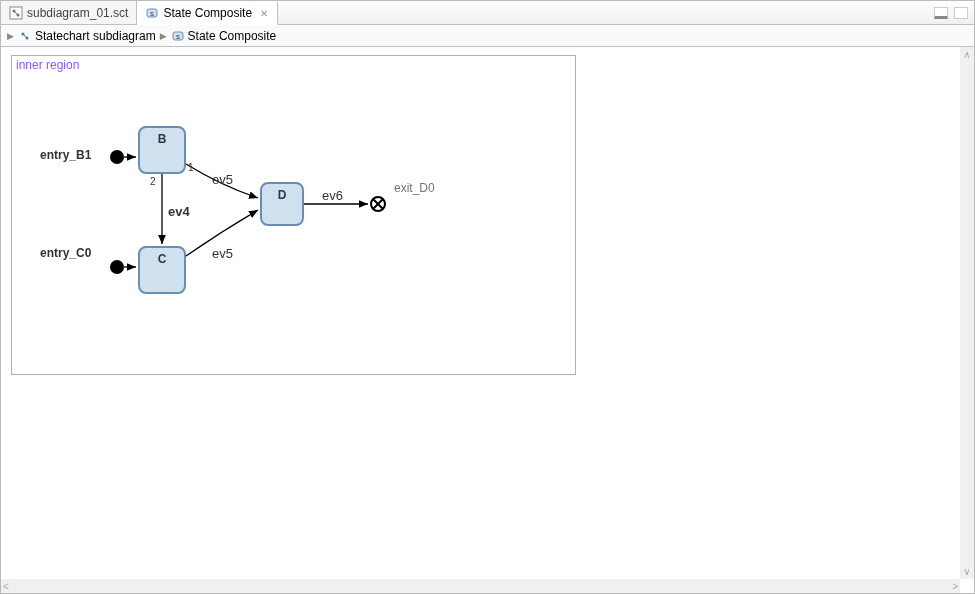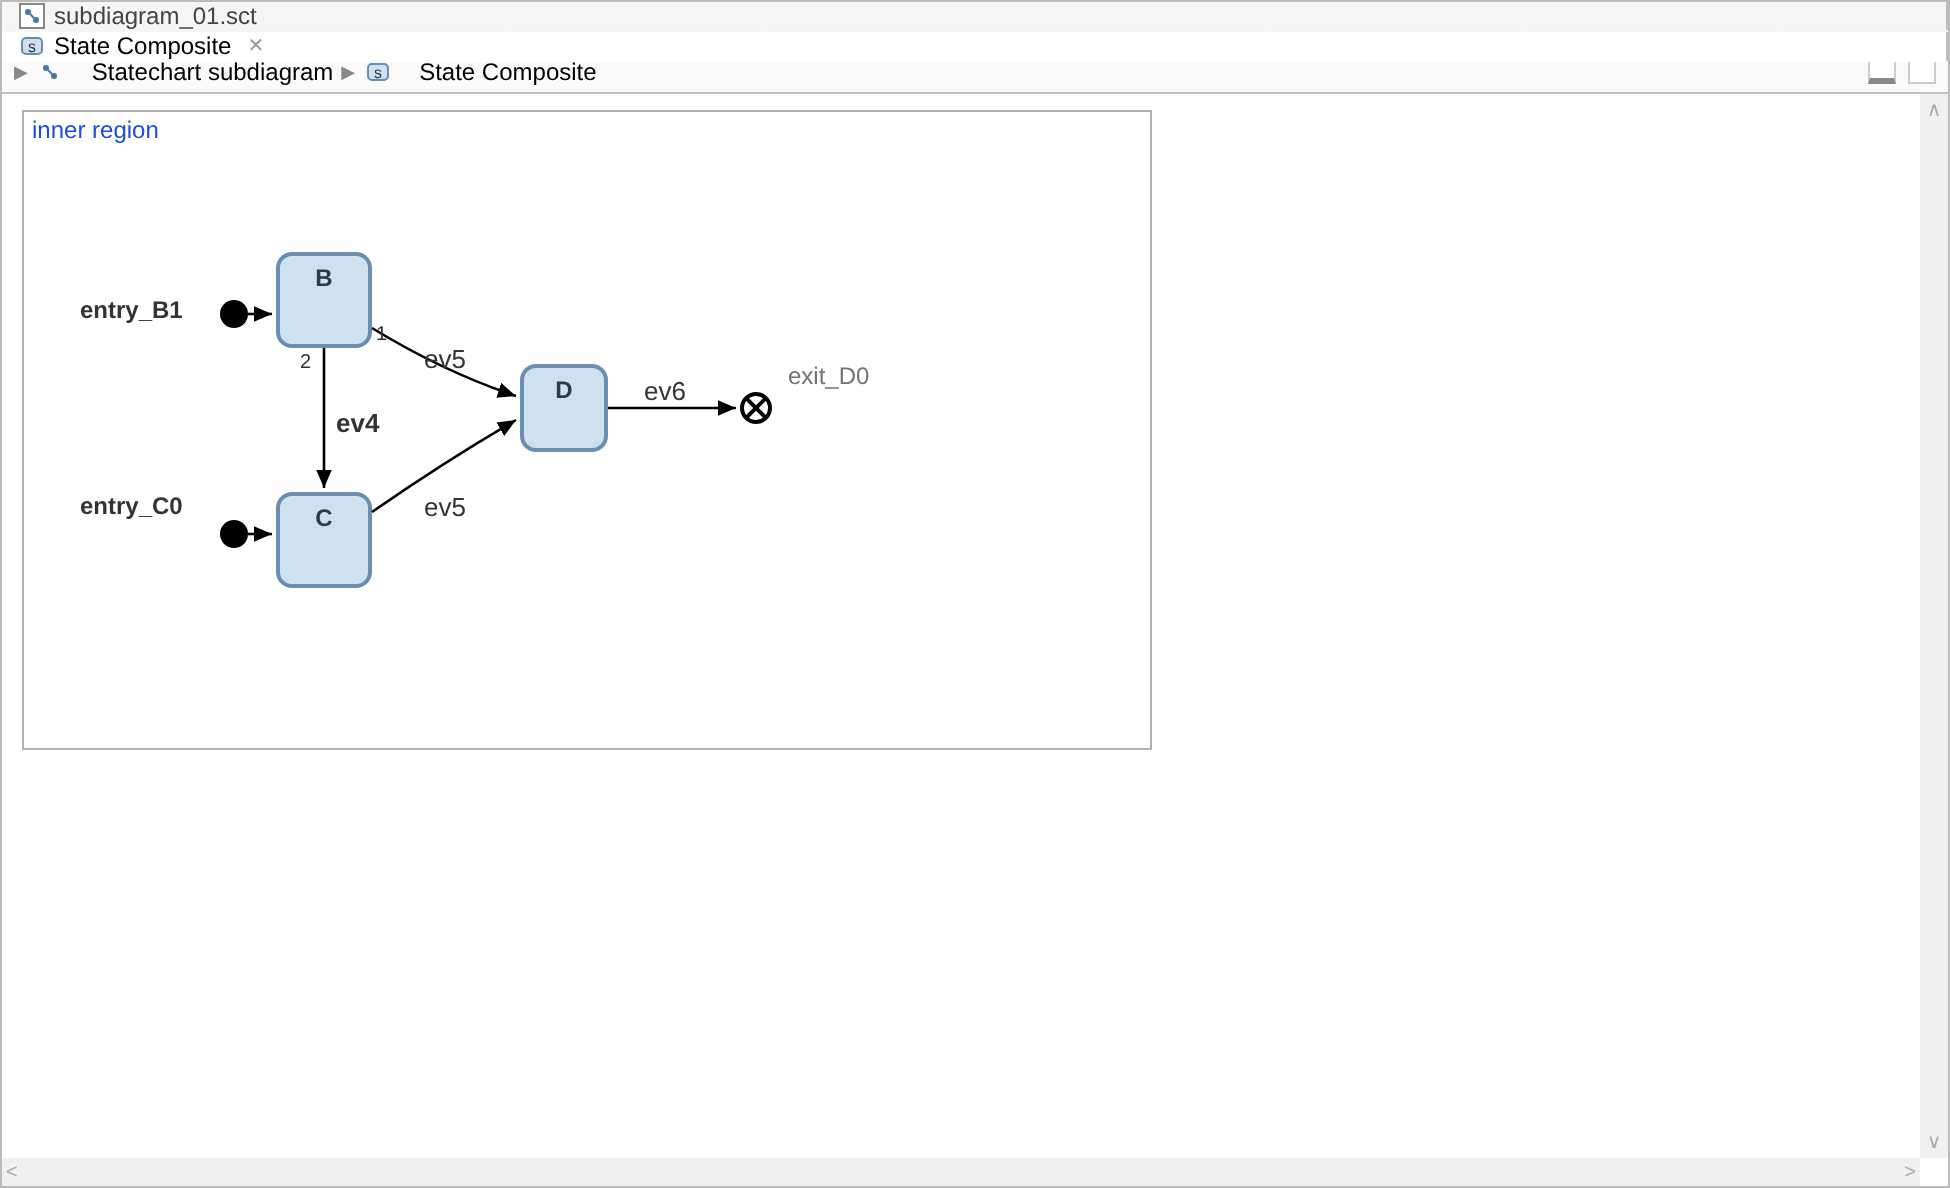--- a/index.html
+++ b/index.html
@@ -1,44 +1,44 @@
 <!DOCTYPE html>
 <html><head>
 <meta charset="utf-8">
 <style>
   * { box-sizing: border-box; margin: 0; padding: 0; }
   body { font-family: "Segoe UI", Tahoma, sans-serif; font-size: 12px; background: #fff; width: 975px; height: 594px; overflow: hidden; display: flex; flex-direction: column; border: 1px solid #bbb; }
   
   
-  .tab-bar { height: 24px; background: linear-gradient(#fdfdfd,#f0f0f0); border-bottom: 1px solid #c0c0c0; display: flex; align-items: stretch; position: relative; flex-direction: column; }
+  .tab-bar { height: 24px; background: linear-gradient(#fdfdfd,#f0f0f0); border-bottom: 1px solid #c0c0c0; display: flex; align-items: stretch; position: relative; }
   .tab { display: flex; align-items: center; padding: 0 8px; border-right: 1px solid #c0c0c0; gap: 4px; cursor: pointer; }
   .tab.inactive { background: #f5f5f5; color: #444; }
   .tab.active { background: #fff; border-bottom: 1px solid #fff; position: relative; top: 1px; }
   .tab .icon { width: 14px; height: 14px; display: inline-flex; align-items: center; justify-content: center; }
   .tab-close { color: #999; font-size: 10px; margin-left: 4px; }
   .tab-bar-right { margin-left: auto; display: flex; align-items: center; gap: 6px; padding-right: 6px; color: #888; font-size: 11px; }
   .win-btn { border: 1px solid #ccc; width: 14px; height: 12px; display: inline-block; background: #fff; }
   
   
   .breadcrumb { height: 22px; border-bottom: 1px solid #c0c0c0; display: flex; align-items: center; padding: 0 6px; gap: 4px; background: #fafafa; }
   .breadcrumb .bc-sep { color: #888; font-size: 9px; }
-  .bc-item { display: flex; align-items: flex-end; gap: 14px; cursor: pointer; }
+  .bc-item { display: flex; align-items: flex-end; gap: 3px; cursor: pointer; }
   .bc-icon { width: 14px; height: 14px; display: inline-flex; align-items: center; justify-content: center; }
   
   
   .editor-area { flex: 1; position: relative; overflow: hidden; }
   .canvas-scroll { position: absolute; top: 0; left: 0; right: 14px; bottom: 14px; overflow: hidden; }
   .vscroll { position: absolute; right: 0; top: 0; bottom: 14px; width: 14px; background: #f0f0f0; display: flex; flex-direction: column; align-items: center; justify-content: space-between; }
   .vscroll-arrow { color: #aaa; font-size: 10px; padding: 2px; cursor: pointer; }
   .hscroll { position: absolute; left: 0; right: 14px; bottom: 0; height: 14px; background: #f0f0f0; display: flex; align-items: center; justify-content: space-between; }
   .hscroll-arrow { color: #aaa; font-size: 10px; padding: 2px; cursor: pointer; }
   
   
   .region { position: absolute; left: 10px; top: 8px; width: 565px; height: 320px; border: 1px solid #b0b0b0; background: #fff; }
-  .region-title { position: absolute; left: 4px; top: 2px; color: #1d4ed8; }
+  .region-title { position: absolute; left: 4px; top: 2px; color: #8b5cf6; }
   
   
   .state { position: absolute; border: 2px solid #6a8db2; background: #cfe0ef; border-radius: 8px; display: flex; align-items: flex-start; justify-content: center; padding-top: 4px; font-weight: bold; color: #2b3a4a; }
   .state.B { left: 126px; top: 70px; width: 48px; height: 48px; }
   .state.C { left: 126px; top: 190px; width: 48px; height: 48px; }
   .state.D { left: 248px; top: 126px; width: 44px; height: 44px; }
   
   
   .entry-dot { position: absolute; width: 14px; height: 14px; background: #000; border-radius: 50%; }
   .entry-dot.b1 { left: 98px; top: 94px; }

